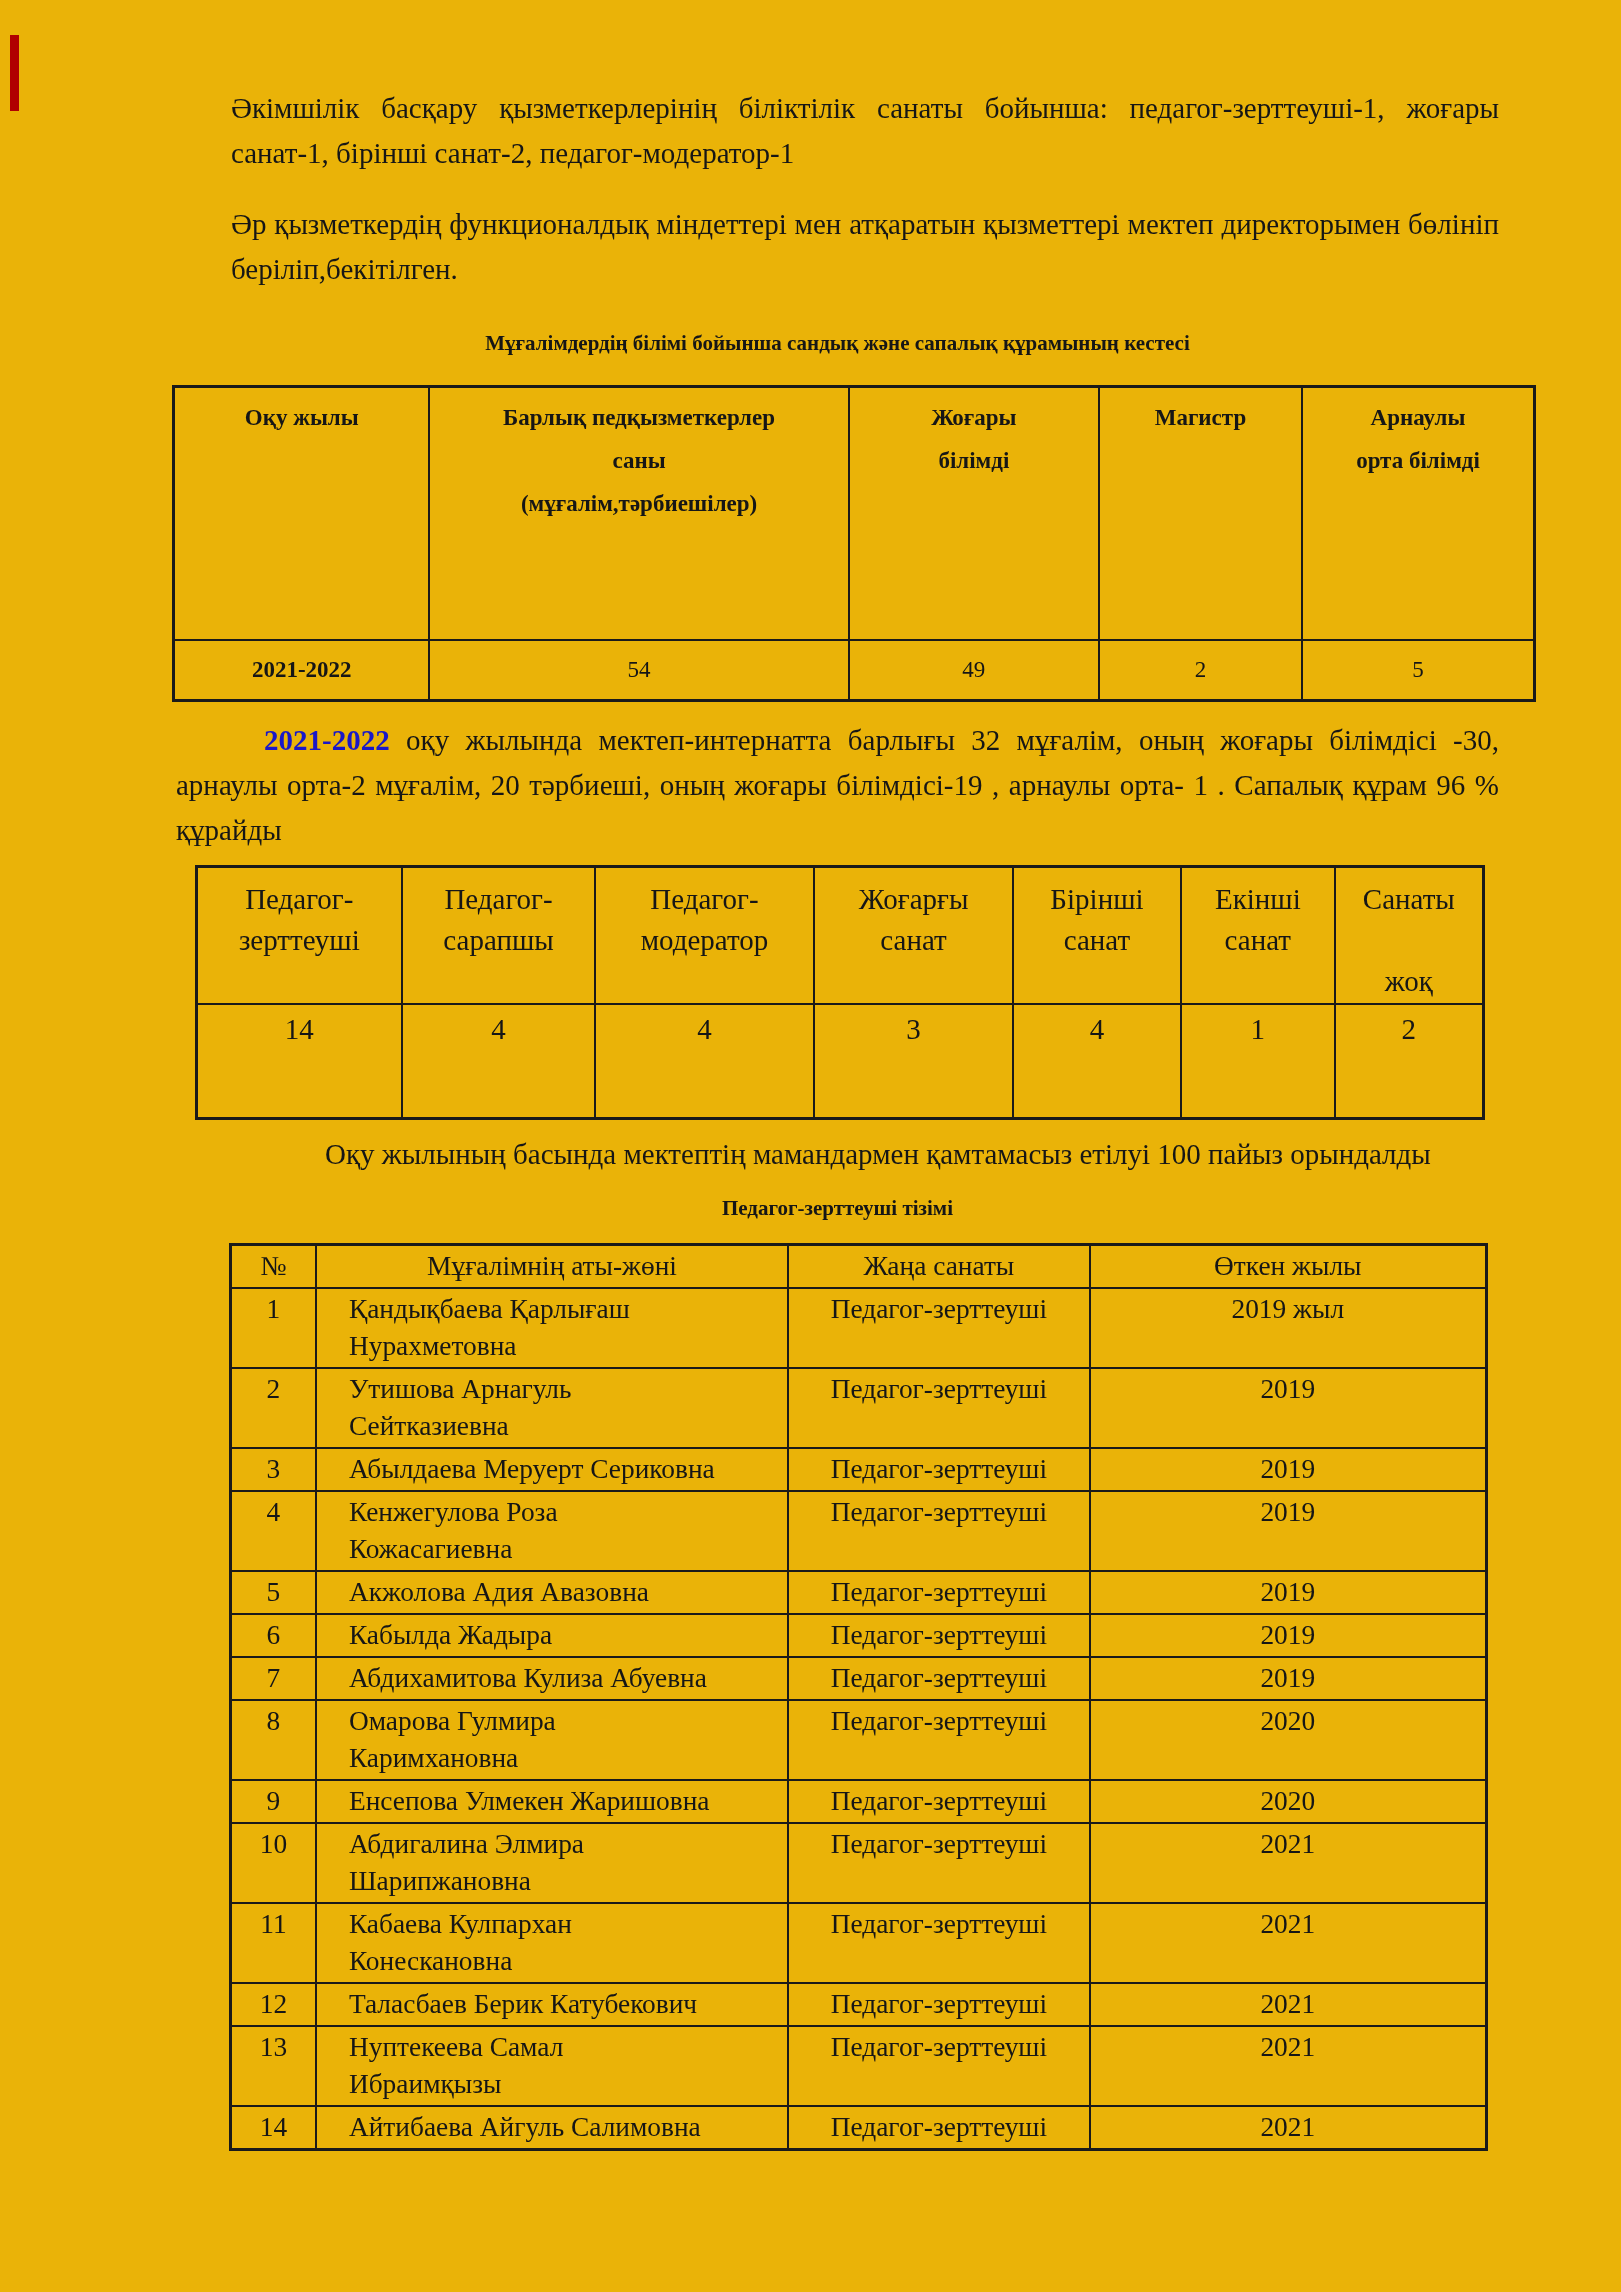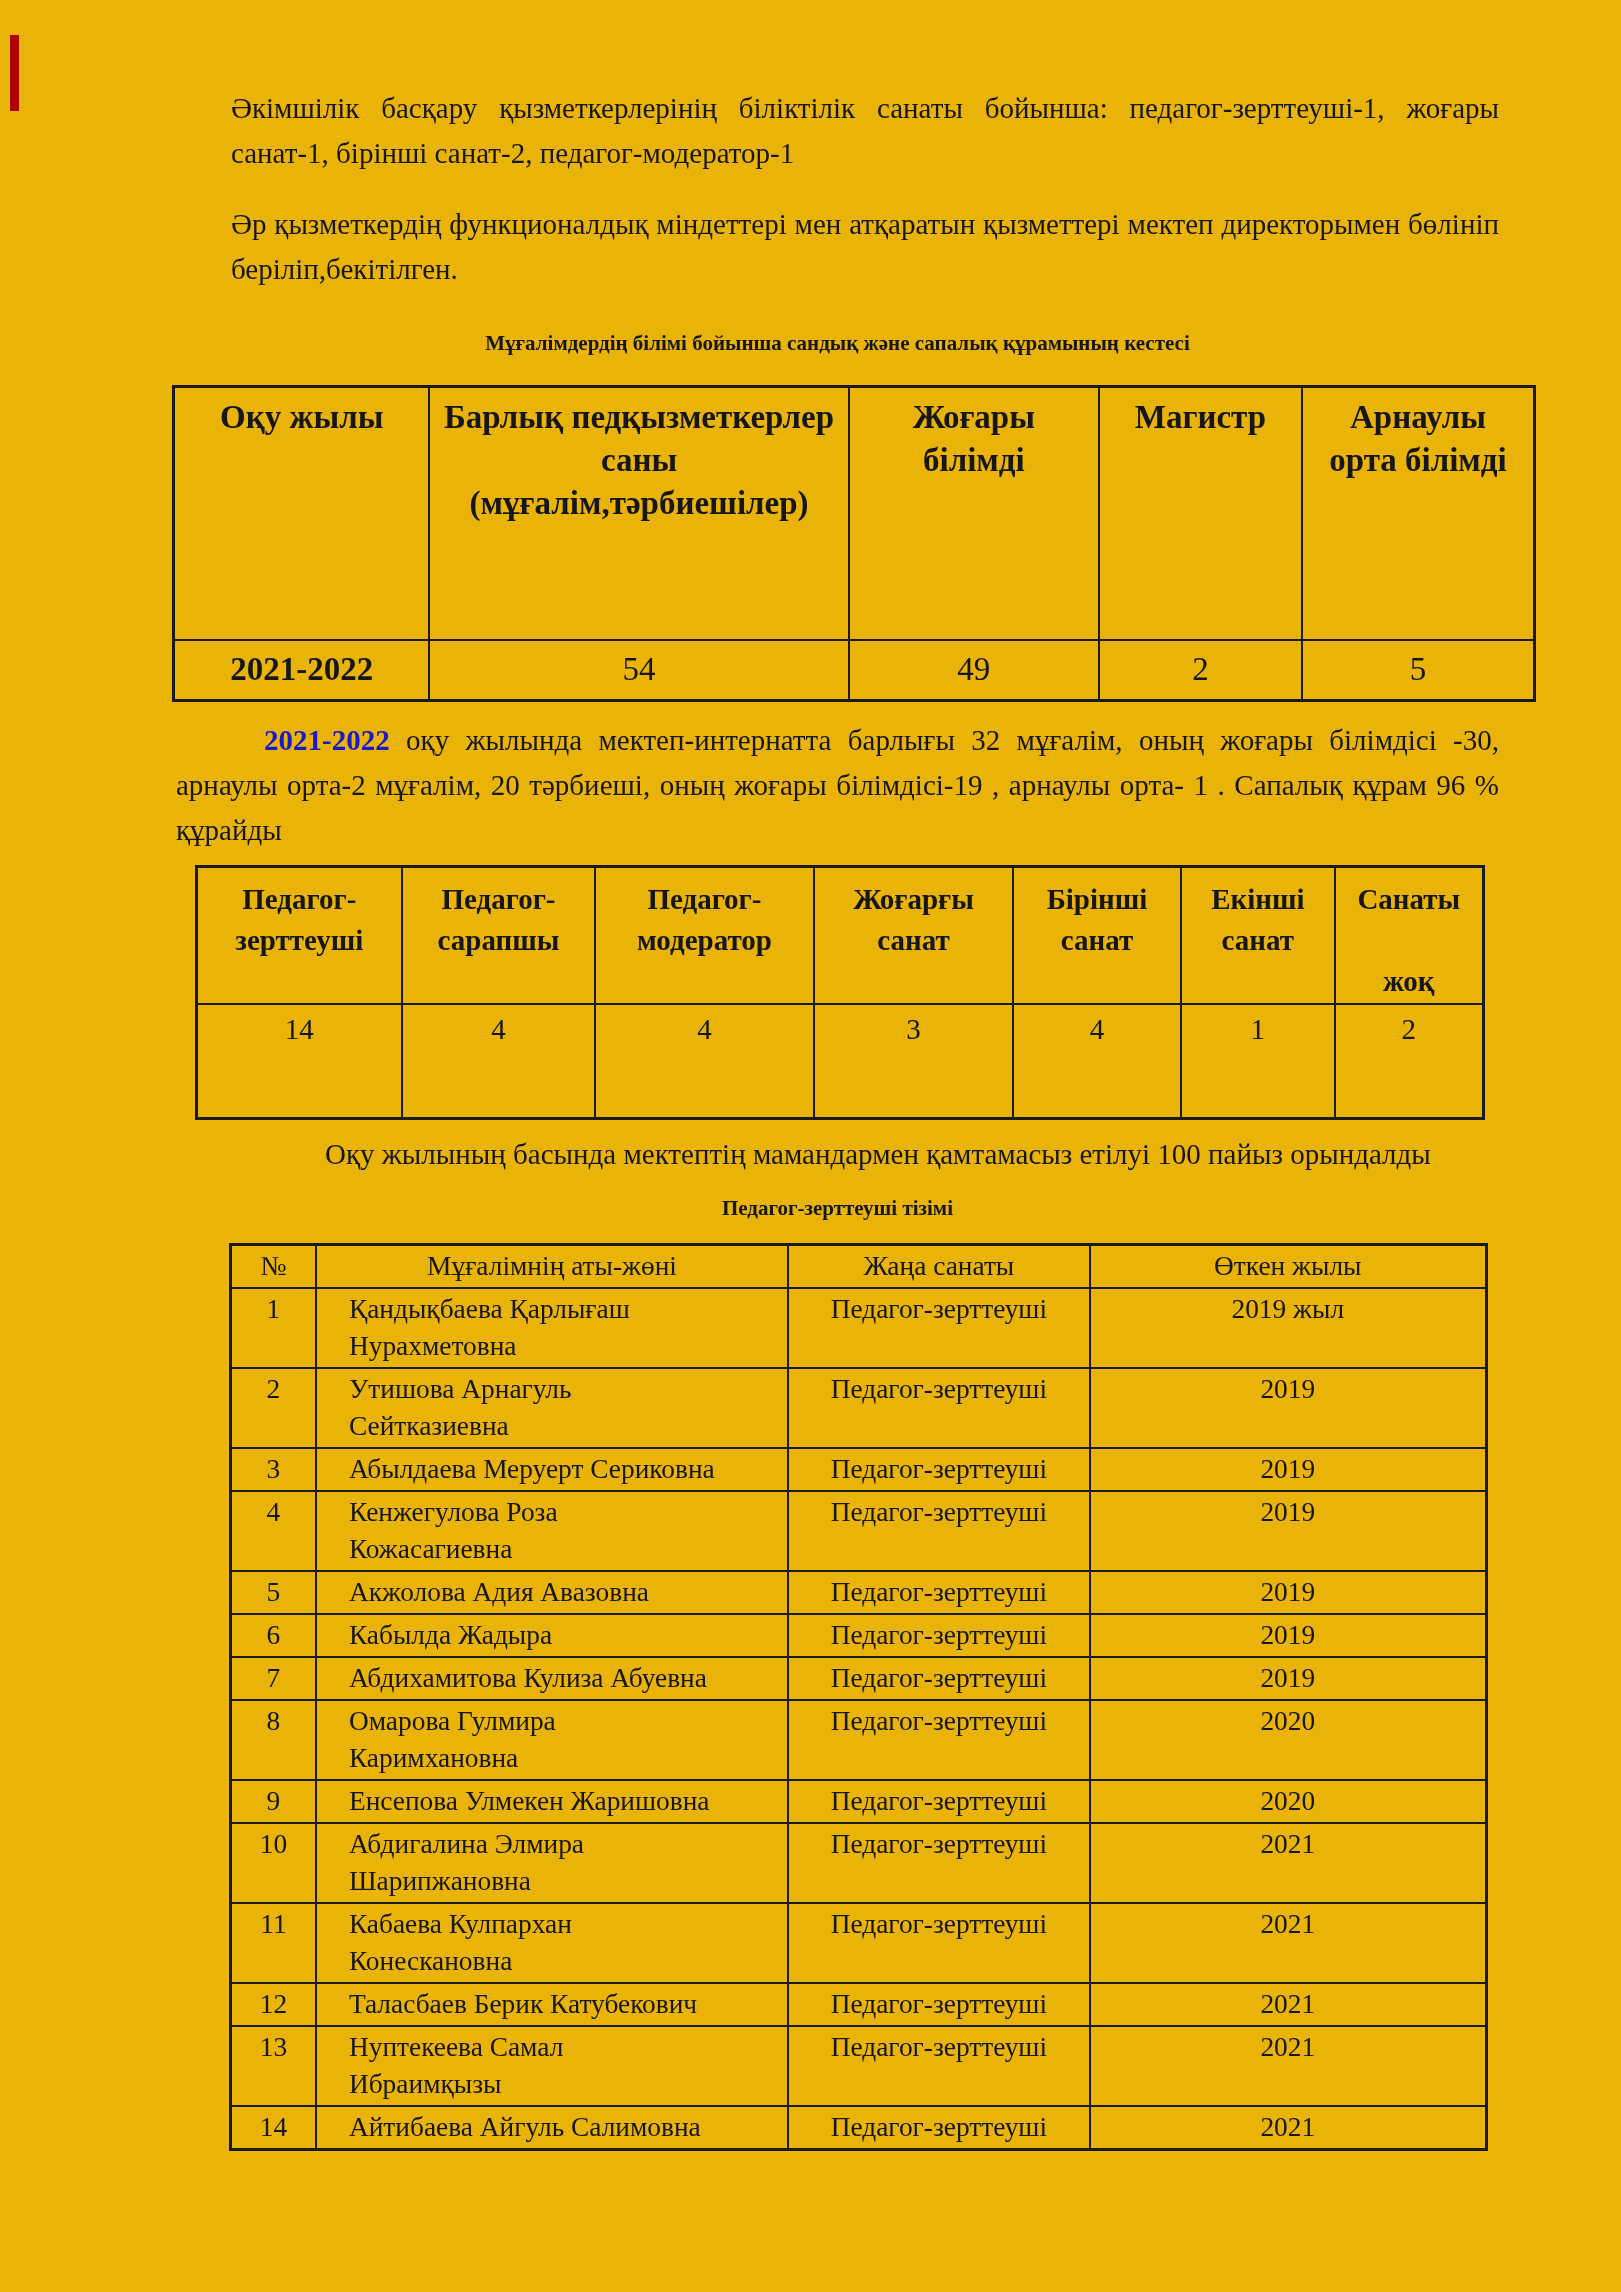--- a/index.html
+++ b/index.html
@@ -19,33 +19,33 @@
   .indent-para{margin-left:55px;}
   .p2{margin-top:25.5px;}
   .title{font-size:21px;font-weight:bold;text-align:center;line-height:45px;}
   .t1-title{margin-top:29px;}
   table{border-collapse:collapse;table-layout:fixed;}
   td,th{border:2px solid #1a1a1a;font-weight:normal;box-sizing:border-box;}
   .doc-table{border:3.9px solid #1a1a1a;}
   .pre{white-space:pre-line;}
 
   
-  .edu-table{margin-top:19.6px;margin-left:-3.9px;width:1364px;font-size:33px;}
+  .edu-table{margin-top:19.6px;margin-left:-3.9px;width:1364px;font-size:23px;}
   .edu-table th{height:253px;vertical-align:top;padding-top:7.8px;text-align:center;font-weight:bold;line-height:43px;}
   .edu-table td{height:61px;text-align:center;vertical-align:middle;}
   .edu-year{font-weight:bold;}
 
   
   .summary{margin-top:15.7px;text-indent:88px;}
   .year-blue{color:#1a18c8;font-weight:bold;}
 
   
   .t2-title{margin-top:11.8px;}
   .cat-table{margin-top:11.8px;margin-left:18.6px;width:1290px;font-size:29px;}
-  .cat-table th{height:114px;vertical-align:top;padding-top:11.8px;text-align:center;font-weight:bold;line-height:41px;}
+  .cat-table th{height:114px;vertical-align:top;padding-top:11.8px;text-align:center;font-weight:normal;line-height:41px;}
   .cat-table td{height:114px;vertical-align:top;padding-top:7.8px;text-align:center;}
 
   
   .staffing{margin-top:11.8px;text-indent:149px;}
 
   
   .t3-title{margin-top:9.8px;}
   .res-table{margin-top:11.8px;margin-left:53px;width:1259px;font-size:27.4px;}
   .res-table th{height:43px;text-align:center;vertical-align:middle;line-height:33px;}
   .res-table td{vertical-align:top;padding-top:2px;padding-bottom:2px;line-height:37px;}

